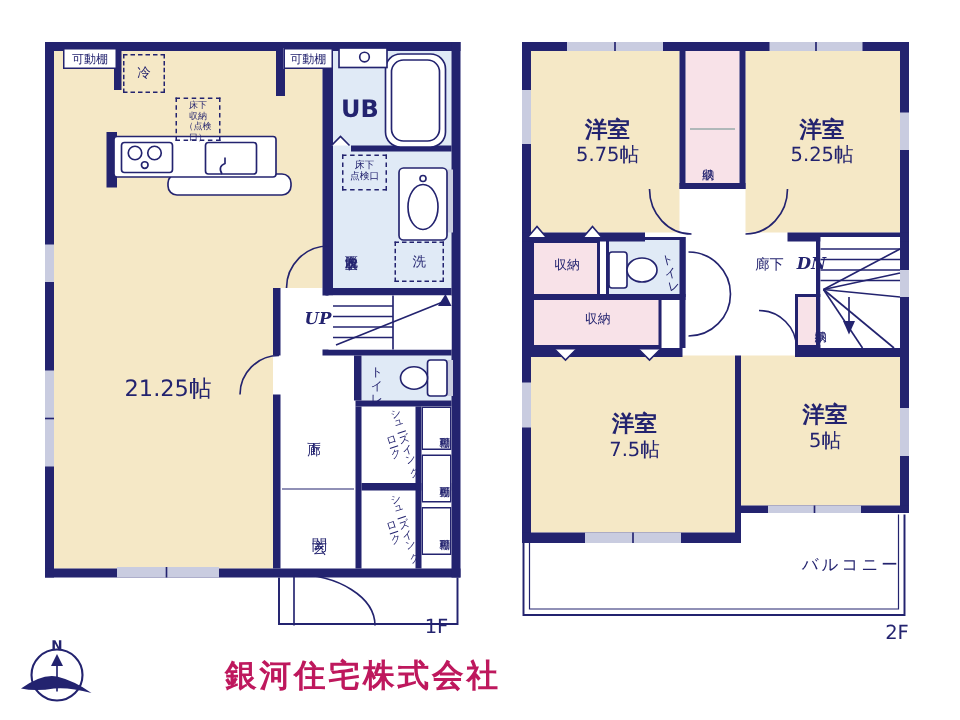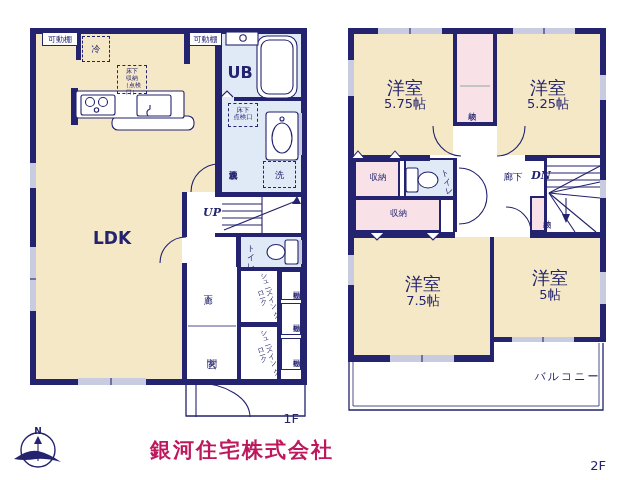--- a/index.html
+++ b/index.html
@@ -9,21 +9,21 @@
   .wall{background:#23236f;}
   .window{background:#c9cce0;}
   .room-cream{background:#f5e8c6;}
   .room-blue{background:#e0eaf6;}
   .room-pink{background:#f8e2e8;}
   .lbl{position:absolute;box-sizing:border-box;color:#23236f;text-align:center;line-height:1.15;}
   .vert{writing-mode:vertical-rl;text-orientation:upright;}
   .dashed-box{border:1px dashed #23236f;color:#23236f;}
   .small-box{background:#fff;border:1px solid #23236f;color:#23236f;}
   .italic-serif{font-family:"DejaVu Serif",serif;font-style:italic;font-weight:bold;}
-  .name{font-weight:normal;font-size:18px;}
+  .name{font-weight:bold;font-size:15px;}
   .size{font-size:13px;}
   svg{position:absolute;left:0;top:0;}
   .company{color:#be185d;font-weight:bold;letter-spacing:2px;font-size:21px;}
 </style>
 </head>
 <body>
 
 <div class="canvas">
 
   <div class="abs room-cream" style="left:36px;top:34px;width:146px;height:345px;"></div>
@@ -216,37 +216,37 @@
   <div class="lbl dashed-box" style="left:263px;top:161px;width:33px;height:27px;font-size:9px;line-height:26px;">洗</div>
   <div class="lbl italic-serif" style="left:199px;top:207px;width:26px;font-size:11px;">UP</div>
   <div class="lbl vert" style="left:246px;top:239px;height:28px;font-size:8px;">トイレ</div>
   <div class="lbl vert" style="left:203px;top:276px;height:24px;font-size:9px;">廊下</div>
   <div class="lbl vert" style="left:243px;top:270px;width:30px;height:50px;font-size:7px;transform:rotate(-18deg);">シューズインクローク</div>
   <div class="lbl vert" style="left:243px;top:327px;width:30px;height:50px;font-size:7px;transform:rotate(-18deg);">シューズインクローク</div>
   <div class="lbl vert" style="left:206px;top:338px;height:26px;font-size:10px;">玄関</div>
   <div class="lbl small-box vert" style="left:281px;top:271px;width:20px;height:29px;font-size:7px;padding-left:5px;">可動棚</div>
   <div class="lbl small-box vert" style="left:281px;top:303px;width:20px;height:32px;font-size:7px;padding-left:5px;">可動棚</div>
   <div class="lbl small-box vert" style="left:281px;top:338px;width:20px;height:32px;font-size:7px;padding-left:5px;">可動棚</div>
-  <div class="lbl" style="left:67px;top:229px;width:90px;font-size:17px;font-weight:bold;">LDK</div>
+  <div class="lbl" style="left:62px;top:251px;width:100px;font-size:15px;">21.25帖</div>
   <div class="lbl" style="left:276px;top:412px;width:30px;font-size:13px;">1F</div>
 
   <div class="lbl name" style="left:380px;top:78px;width:50px;">洋室</div>
   <div class="lbl size" style="left:375px;top:97px;width:60px;">5.75帖</div>
   <div class="lbl name" style="left:523px;top:78px;width:50px;">洋室</div>
   <div class="lbl size" style="left:518px;top:97px;width:60px;">5.25帖</div>
   <div class="lbl vert" style="left:467px;top:92px;height:28px;font-size:8px;">収納</div>
   <div class="lbl" style="left:356px;top:173px;width:44px;font-size:8.5px;">収納</div>
   <div class="lbl vert" style="left:441px;top:164px;height:28px;font-size:8px;transform:rotate(-14deg);">トイレ</div>
   <div class="lbl" style="left:360px;top:209px;width:77px;font-size:8.5px;">収納</div>
   <div class="lbl" style="left:494px;top:172px;width:38px;font-size:9.5px;">廊下</div>
   <div class="lbl italic-serif" style="left:528px;top:170px;width:26px;font-size:11px;">DN</div>
   <div class="lbl vert" style="left:542px;top:200px;height:28px;font-size:8px;">収納</div>
   <div class="lbl name" style="left:398px;top:274px;width:50px;">洋室</div>
   <div class="lbl size" style="left:393px;top:294px;width:60px;">7.5帖</div>
   <div class="lbl name" style="left:525px;top:268px;width:50px;">洋室</div>
   <div class="lbl size" style="left:520px;top:288px;width:60px;">5帖</div>
   <div class="lbl" style="left:520px;top:371px;width:95px;font-size:11px;letter-spacing:2px;">バルコニー</div>
-  <div class="lbl" style="left:583px;top:416px;width:30px;font-size:13px;margin-top:43px;">2F</div>
+  <div class="lbl" style="left:583px;top:416px;width:30px;font-size:13px;">2F</div>
 
   <div class="lbl" style="left:31px;top:426px;width:14px;font-size:9px;font-weight:bold;">N</div>
   <div class="lbl company" style="left:150px;top:438px;width:220px;text-align:left;">銀河住宅株式会社</div>
 
 </div>
 
 </body></html>

